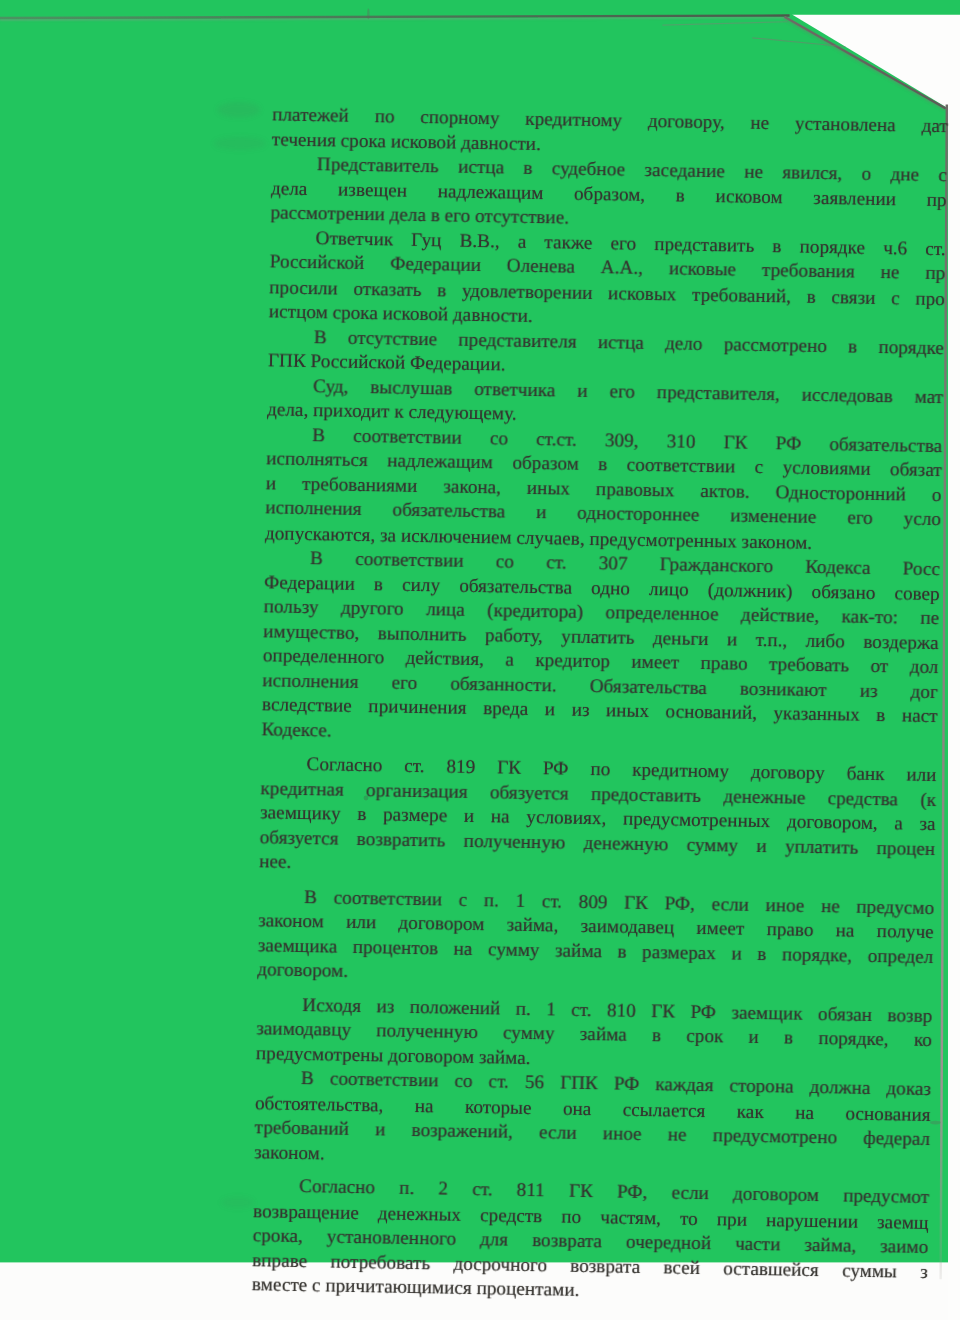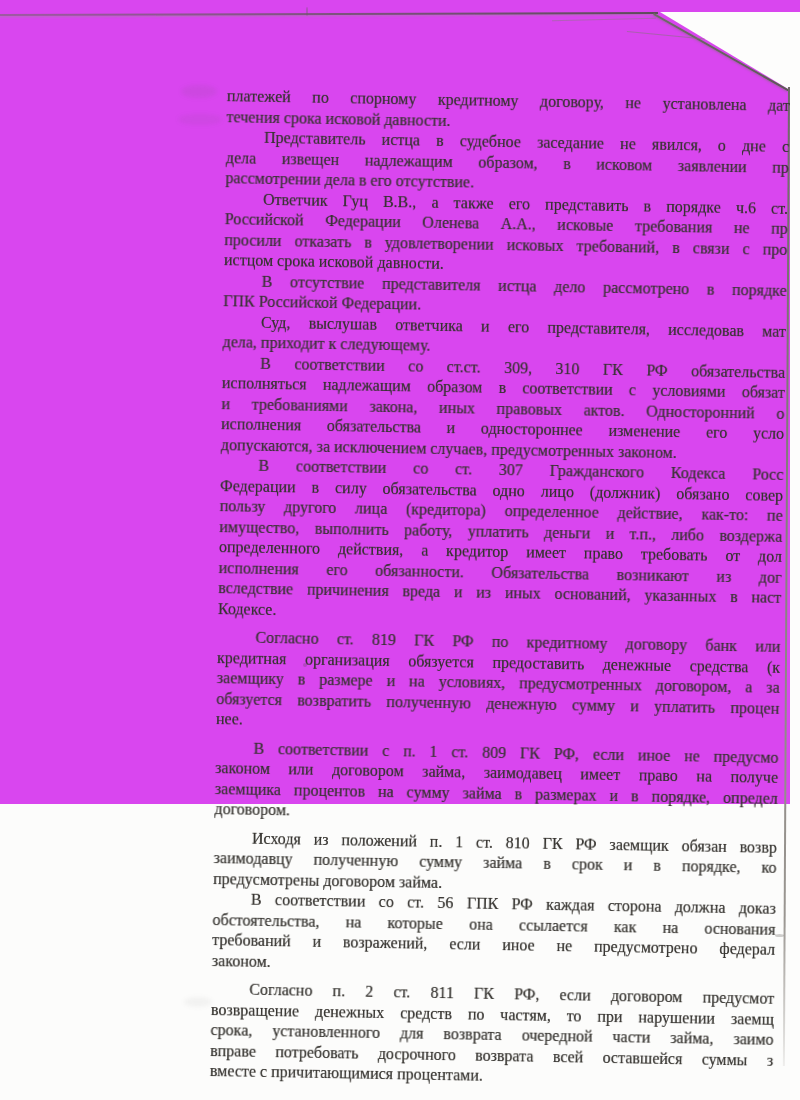--- a/index.html
+++ b/index.html
@@ -4,22 +4,22 @@
 <style>
   html, body {
     margin: 0; padding: 0;
     width: 800px; height: 1100px;
     background: #fcfcfb;
     overflow: hidden;
     font-family: "Liberation Serif", "DejaVu Serif", serif;
   }
   .scan-page {
     position: absolute; inset: 0;
-    width: 800px; height: 804px;
-    background: #d946ef;
+    width: 800px; height: 1052px;
+    background: #22c55e;
   }
   
   .top-edge {
     position: absolute; left: 0; top: 14px;
     width: 658px; height: 1.6px;
     background: linear-gradient(to right, rgba(110,106,100,0.55), rgba(80,77,73,0.9));
     transform: rotate(-0.18deg); transform-origin: left center;
     box-shadow: 0 1.5px 1.5px rgba(150,147,142,0.35);
   }
   .top-edge-2 {

